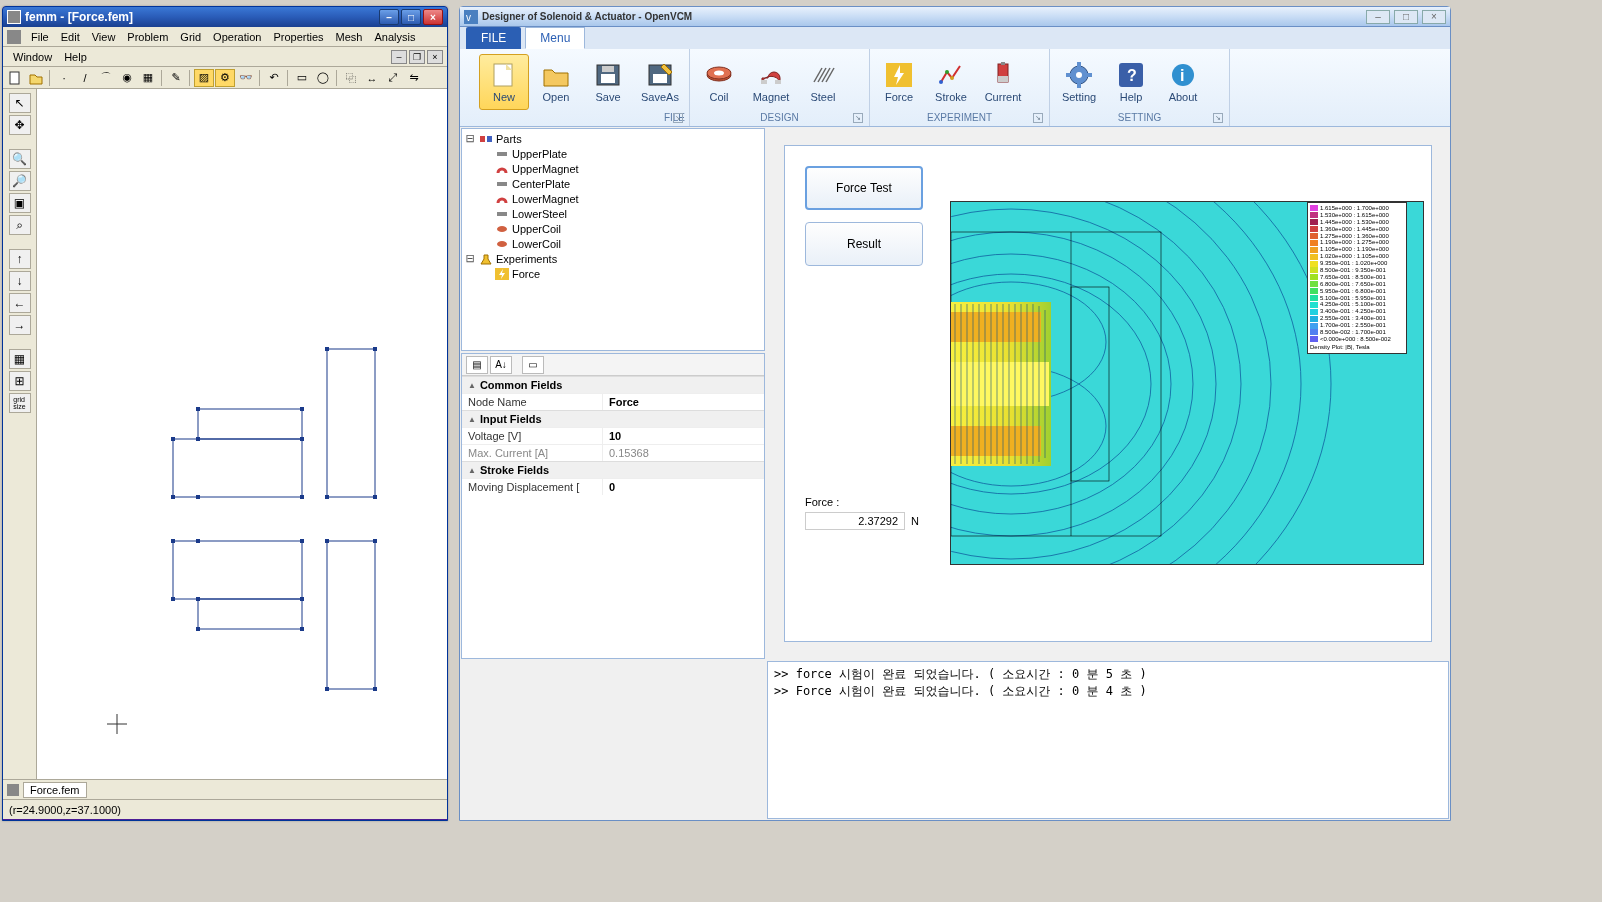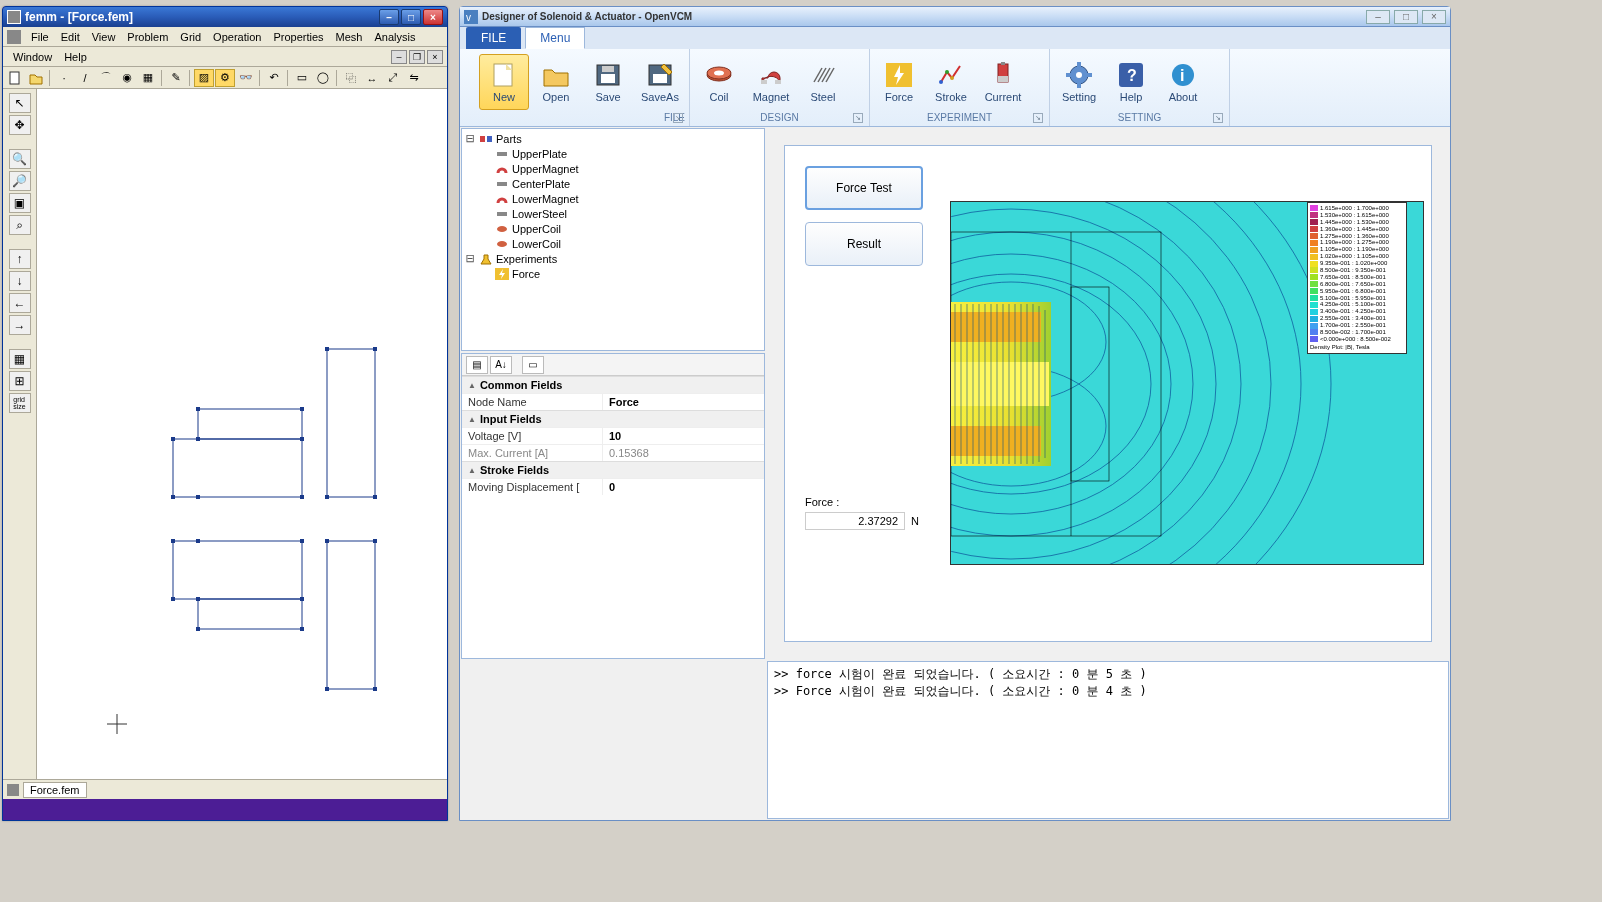--- a/index.html
+++ b/index.html
@@ -236,20 +236,23 @@
           <line x1="80" y1="625" x2="80" y2="645"></line>
         </g>
       </svg>
     </div>
   </div>
 
   <div class="femm-tabbar">
     <span class="icon"></span>
     <span class="tab">Force.fem</span>
   </div>
+  <div class="femm-status">
+    <span>(r=24.9000,z=37.1000)</span>
+  </div>
 </div>
 
 <div class="ovcm-window">
   <div class="ovcm-titlebar">
     <span class="icon">
       <svg width="14" height="14">
           <rect width="14" height="14" fill="#4a80c0"></rect>
           <text x="2" y="11" fill="#fff" font-size="10">v</text>
         </svg>
     </span>

